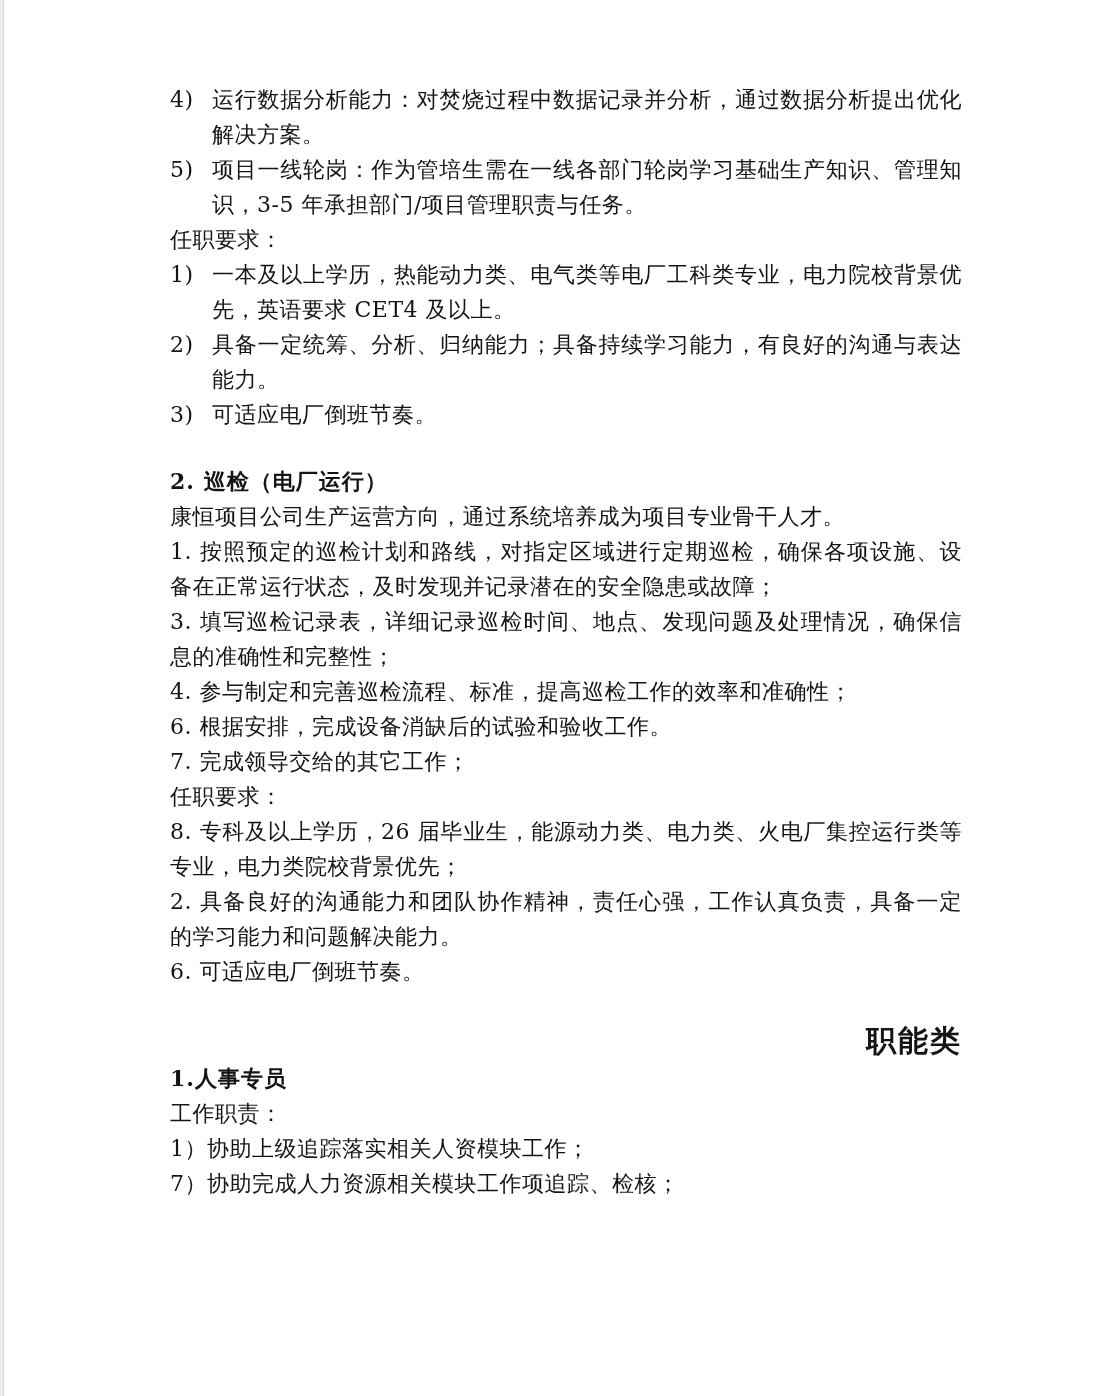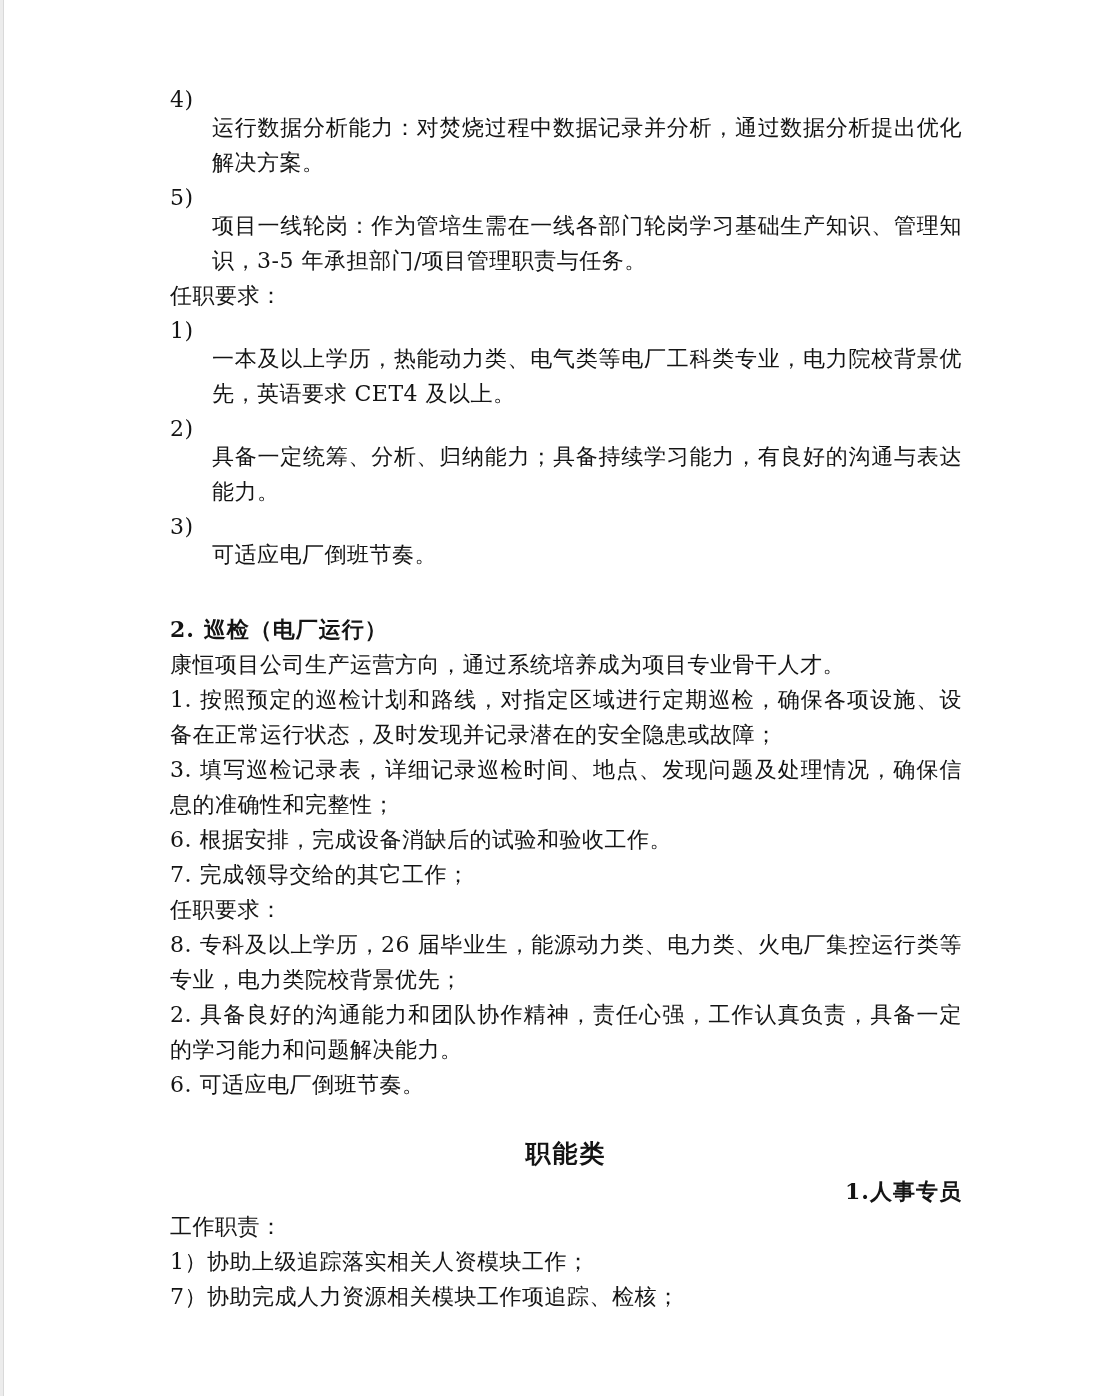--- a/index.html
+++ b/index.html
@@ -41,38 +41,37 @@
   .hang {
     display: flex;
   }
   .hang .marker {
     flex: 0 0 42px;
     text-align: left;
   }
   .hang .txt {
     flex: 1 1 auto;
     text-align: justify;
-    margin-top: 28px;
   }
   .h2 {
     font-weight: bold;
     text-align: left;
-    margin-top: 40px;
+    margin-top: 32px;
     letter-spacing: 1px;
   }
   .h3 {
     font-weight: bold;
-    text-align: right;
+    text-align: left;
     letter-spacing: 1px;
   }
   .h1 {
     font-weight: bold;
-    font-size: 25px;
+    font-size: 30px;
     line-height: 40px;
-    text-align: center;
+    text-align: right;
     margin-top: 32px;
     letter-spacing: 2px;
   }
 </style>
 </head>
 <body>
 
 <div class="left-edge"></div>
 
 <div class="content" id="doc">
@@ -94,20 +93,21 @@
       <span class="txt">具备一定统筹、分析、归纳能力；具备持续学习能力，有良好的沟通与表达能力。</span>
     </div>
     <div class="block hang">
       <span class="marker">3)</span>
       <span class="txt">可适应电厂倒班节奏。</span>
     </div>
     <h2 class="block h2">2. 巡检（电厂运行）</h2>
     <p class="block">康恒项目公司生产运营方向，通过系统培养成为项目专业骨干人才。</p>
     <p class="block">1. 按照预定的巡检计划和路线，对指定区域进行定期巡检，确保各项设施、设备在正常运行状态，及时发现并记录潜在的安全隐患或故障；</p>
     <p class="block">3. 填写巡检记录表，详细记录巡检时间、地点、发现问题及处理情况，确保信息的准确性和完整性；</p>
+    <p class="block">4. 参与制定和完善巡检流程、标准，提高巡检工作的效率和准确性；</p>
     <p class="block">6. 根据安排，完成设备消缺后的试验和验收工作。</p>
     <p class="block">7. 完成领导交给的其它工作；</p>
     <p class="block">任职要求：</p>
     <p class="block">8. 专科及以上学历，26 届毕业生，能源动力类、电力类、火电厂集控运行类等专业，电力类院校背景优先；</p>
     <p class="block">2. 具备良好的沟通能力和团队协作精神，责任心强，工作认真负责，具备一定的学习能力和问题解决能力。</p>
     <p class="block">6. 可适应电厂倒班节奏。</p>
     <h1 class="block h1">职能类</h1>
     <h3 class="block h3">1.人事专员</h3>
     <p class="block">工作职责：</p>
     <p class="block">1）协助上级追踪落实相关人资模块工作；</p>

